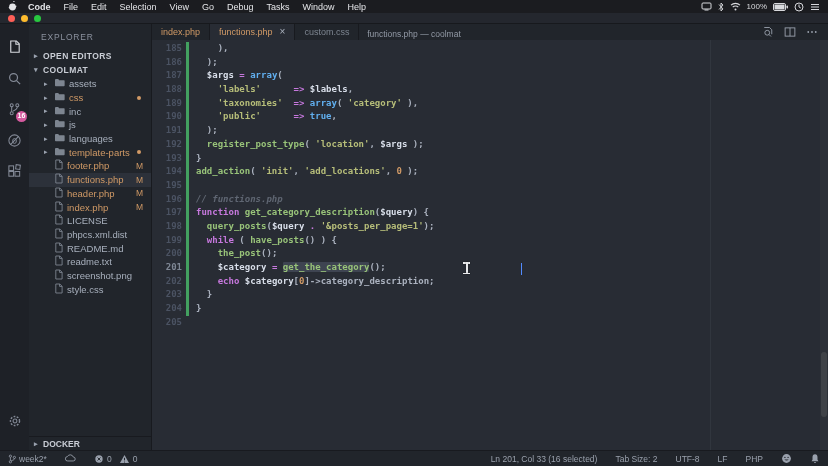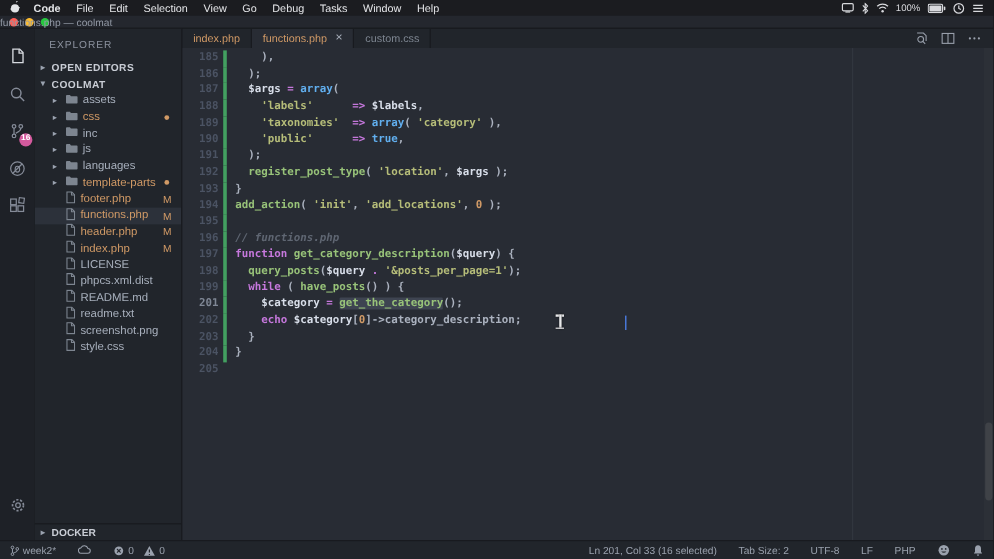--- a/index.html
+++ b/index.html
@@ -15,21 +15,21 @@
   .menu-item.app-name { font-weight:bold; }
   .menu-right { margin-left:auto; display:flex; align-items:center; gap:6px; color:#d8d9dd; }
   .menu-right svg { display:block; }
   .battery-pct { font-size:8px; }
 
   
   .titlebar { height:11px; background:#24272e; position:relative; flex:0 0 auto;
               border-bottom:1px solid #17191d; }
   .traffic { position:absolute; left:8px; top:2px; display:flex; gap:6px; }
   .traffic span { width:7px; height:7px; border-radius:50%; display:block; }
-  .titlebar .wtitle { position:absolute; left:0; right:0; top:1px; 
+  .titlebar .wtitle { position:absolute; left:0; right:0; top:16px; text-align:center;
                       font-size:8.5px; color:#9299a5; }
 
   
   .main { flex:1 1 auto; display:flex; min-height:0; }
 
   
   .activitybar { width:29px; background:#1e2127; display:flex; flex-direction:column;
                  align-items:center; padding-top:8px; flex:0 0 auto; }
   .ab-icon { position:relative; width:29px; height:31px; display:flex; align-items:center;
              justify-content:center; cursor:pointer; }
@@ -413,20 +413,21 @@
             <div class="cline mod"><span class="ln">190</span><span class="git"></span><span class="src"><span class="tk-pun">    </span><span class="tk-str">'public'</span><span class="tk-pun">      </span><span class="tk-kw">=&gt;</span><span class="tk-pun"> </span><span class="tk-blt">true</span><span class="tk-pun">,</span></span></div>
             <div class="cline mod"><span class="ln">191</span><span class="git"></span><span class="src"><span class="tk-pun">  );</span></span></div>
             <div class="cline mod"><span class="ln">192</span><span class="git"></span><span class="src"><span class="tk-pun">  </span><span class="tk-fn">register_post_type</span><span class="tk-pun">( </span><span class="tk-str">'location'</span><span class="tk-pun">, </span><span class="tk-var">$args</span><span class="tk-pun"> );</span></span></div>
             <div class="cline mod"><span class="ln">193</span><span class="git"></span><span class="src"><span class="tk-pun">}</span></span></div>
             <div class="cline mod"><span class="ln">194</span><span class="git"></span><span class="src"><span class="tk-fn">add_action</span><span class="tk-pun">( </span><span class="tk-str">'init'</span><span class="tk-pun">, </span><span class="tk-str">'add_locations'</span><span class="tk-pun">, </span><span class="tk-num">0</span><span class="tk-pun"> );</span></span></div>
             <div class="cline mod"><span class="ln">195</span><span class="git"></span><span class="src"></span></div>
             <div class="cline mod"><span class="ln">196</span><span class="git"></span><span class="src"><span class="tk-com">// functions.php</span></span></div>
             <div class="cline mod"><span class="ln">197</span><span class="git"></span><span class="src"><span class="tk-kw">function</span><span class="tk-pun"> </span><span class="tk-fn">get_category_description</span><span class="tk-pun">(</span><span class="tk-var">$query</span><span class="tk-pun">) {</span></span></div>
             <div class="cline mod"><span class="ln">198</span><span class="git"></span><span class="src"><span class="tk-pun">  </span><span class="tk-fn">query_posts</span><span class="tk-pun">(</span><span class="tk-var">$query</span><span class="tk-pun"> </span><span class="tk-kw">.</span><span class="tk-pun"> </span><span class="tk-str">'&amp;posts_per_page=1'</span><span class="tk-pun">);</span></span></div>
             <div class="cline mod"><span class="ln">199</span><span class="git"></span><span class="src"><span class="tk-pun">  </span><span class="tk-kw">while</span><span class="tk-pun"> ( </span><span class="tk-fn">have_posts</span><span class="tk-pun">() ) {</span></span></div>
+            <div class="cline mod"><span class="ln">200</span><span class="git"></span><span class="src"><span class="tk-pun">    </span><span class="tk-fn">the_post</span><span class="tk-pun">();</span></span></div>
             <div class="cline mod"><span class="ln active">201</span><span class="git"></span><span class="src"><span class="tk-pun">    </span><span class="tk-var">$category</span><span class="tk-pun"> </span><span class="tk-kw">=</span><span class="tk-pun"> </span><span class="tk-fn tk-sel">get_the_category</span><span class="tk-pun">();</span></span></div>
             <div class="cline mod"><span class="ln">202</span><span class="git"></span><span class="src"><span class="tk-pun">    </span><span class="tk-kw">echo</span><span class="tk-pun"> </span><span class="tk-var">$category</span><span class="tk-pun">[</span><span class="tk-num">0</span><span class="tk-pun">]</span><span class="tk-pun">-&gt;</span><span class="tk-pun">category_description</span><span class="tk-pun">;</span></span></div>
             <div class="cline mod"><span class="ln">203</span><span class="git"></span><span class="src"><span class="tk-pun">  }</span></span></div>
             <div class="cline mod"><span class="ln">204</span><span class="git"></span><span class="src"><span class="tk-pun">}</span></span></div>
             <div class="cline"><span class="ln">205</span><span class="git"></span><span class="src"></span></div>
           </div>
         <div class="caret"></div>
         <div class="ibeam">
             <span></span>
           </div>

